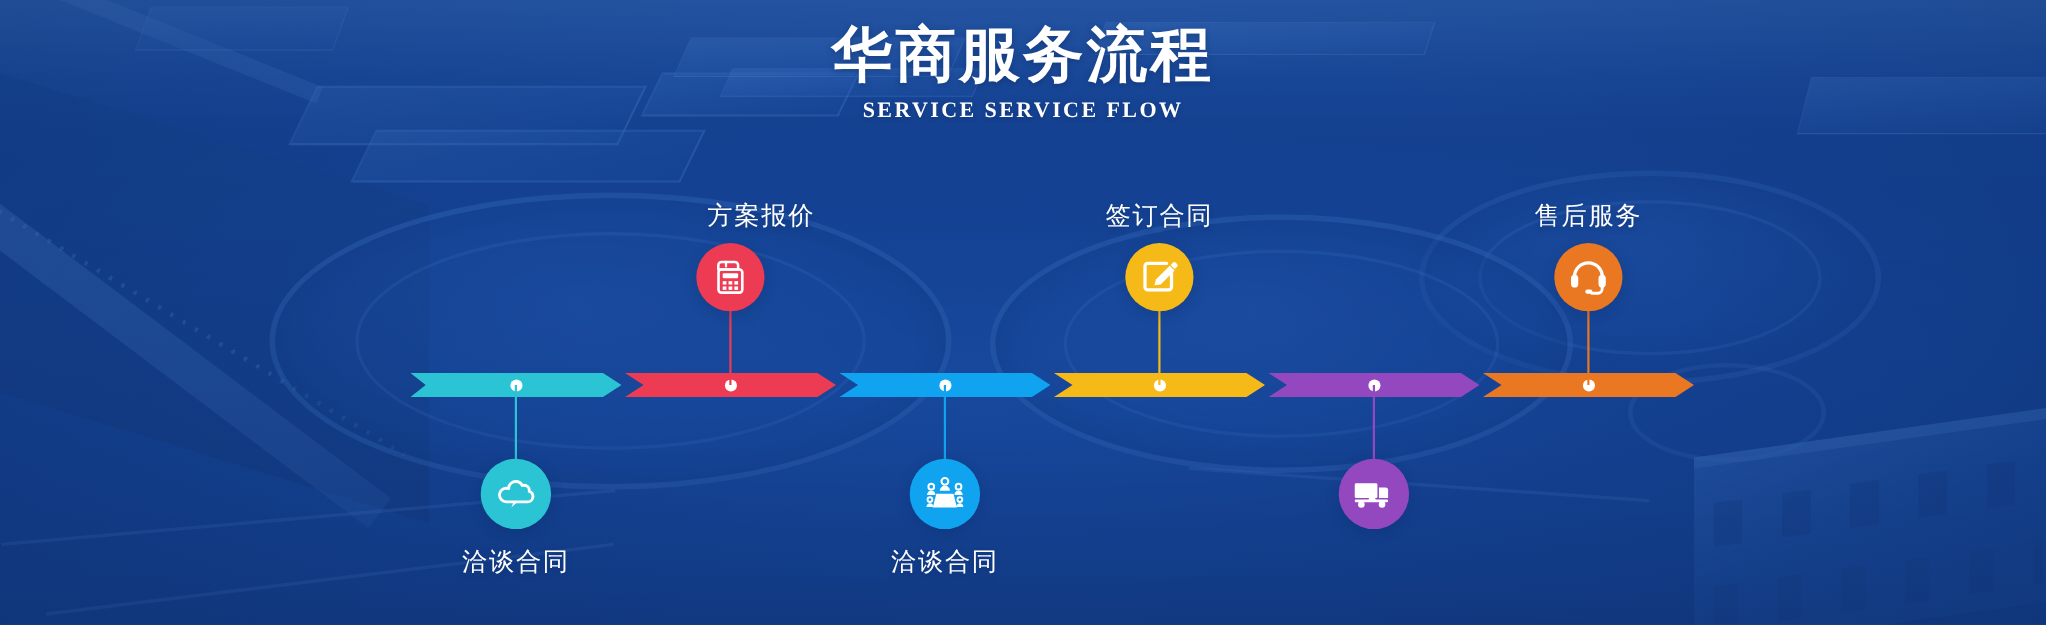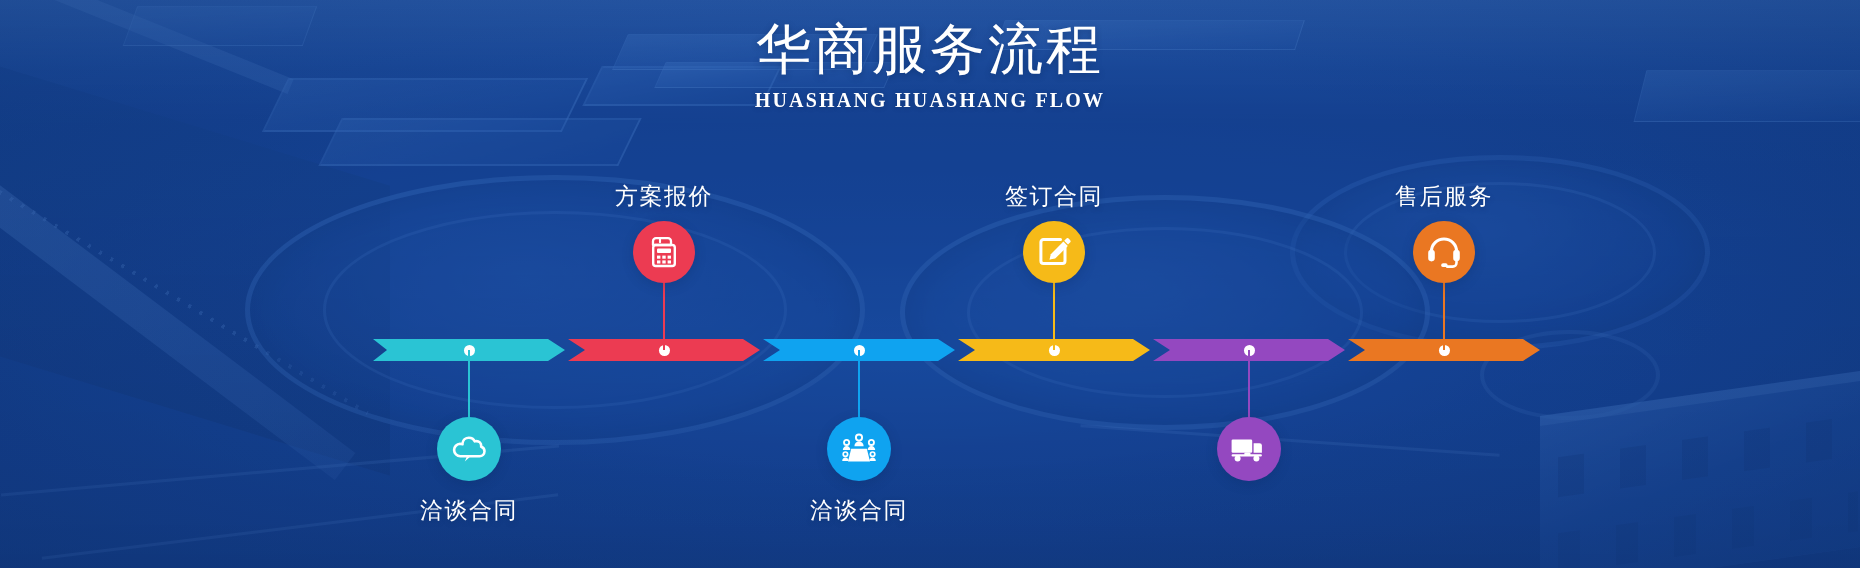--- a/index.html
+++ b/index.html
@@ -169,21 +169,21 @@
   .heading {
     position: absolute;
     left: 0; right: 0; top: 18px;
     text-align: center;
     z-index: 40;
   }
   .title {
     margin: 0;
     font-size: 55px;
     line-height: 1.15;
-    font-weight: normal;
+    font-weight: bold;
     color: #ffffff;
     letter-spacing: 3px;
     text-shadow: 0 2px 6px rgba(8,40,92,0.45);
   }
   .subtitle {
     margin: 8px 0 0 0;
     font-family: "Liberation Serif", "DejaVu Serif", serif;
     font-size: 20px;
     font-weight: bold;
     color: #ffffff;
@@ -292,21 +292,21 @@
     <div class="rail rail-2"></div>
     <div class="rail rail-3"></div>
     <div class="bldg-big"></div>
     <div class="bg-tint"></div>
     <div class="bg-tint2"></div>
     <div class="bg-vignette"></div>
   </div>
 
   <div class="heading">
     <h1 class="title">华商服务流程</h1>
-    <div class="subtitle">HUASHANG HUASHANG FLOW</div>
+    <div class="subtitle">SERVICE SERVICE FLOW</div>
   </div>
 
   <div class="flow">
 
     <div class="chevron-bar">
       <div class="chev first" id="chev1" style="background: rgb(42, 196, 212);">
         <span class="dot"></span>
       </div>
       <div class="chev" id="chev2" style="background: rgb(236, 59, 82);">
         <span class="dot"></span>
@@ -351,21 +351,21 @@
           <rect x="8" y="13.4" width="14" height="4.6" rx="1" fill="#ffffff"></rect>
           <rect x="8" y="20.6" width="3.4" height="3.1" fill="#ffffff"></rect>
           <rect x="13.3" y="20.6" width="3.4" height="3.1" fill="#ffffff"></rect>
           <rect x="18.6" y="20.6" width="3.4" height="3.1" fill="#ffffff"></rect>
           <rect x="8" y="25.4" width="3.4" height="3.1" fill="#ffffff"></rect>
           <rect x="13.3" y="25.4" width="3.4" height="3.1" fill="#ffffff"></rect>
           <rect x="18.6" y="25.4" width="3.4" height="3.1" fill="#ffffff"></rect>
         </svg>
       </span>
     </div>
-    <div class="step-label" id="lab2" style="left: 574px; width: 180px; top: 181px; text-align: center;">方案报价</div>
+    <div class="step-label" id="lab2" style="left: 602px; width: 180px; top: 181px; text-align: center;">方案报价</div>
 
     <div class="bubble down" id="bub3" style="background: rgb(15, 163, 240); left: 827px; top: 417px;">
       <span>
         <svg width="38" height="32" viewBox="0 0 38 32" aria-hidden="true">
           <circle cx="19" cy="4.6" r="3.1" fill="none" stroke="#ffffff" stroke-width="1.9"></circle>
           <path d="M14.4 13.2 c0-2.7 2.1-4.6 4.6-4.6 s4.6 1.9 4.6 4.6 z" fill="#ffffff"></path>
           <circle cx="6.6" cy="9.4" r="2.6" fill="none" stroke="#ffffff" stroke-width="1.8"></circle>
           <path d="M2.8 17 c0-2.3 1.7-4 3.8-4 s3.8 1.7 3.8 4 z" fill="#ffffff"></path>
           <circle cx="31.4" cy="9.4" r="2.6" fill="none" stroke="#ffffff" stroke-width="1.8"></circle>
           <path d="M27.6 17 c0-2.3 1.7-4 3.8-4 s3.8 1.7 3.8 4 z" fill="#ffffff"></path>

